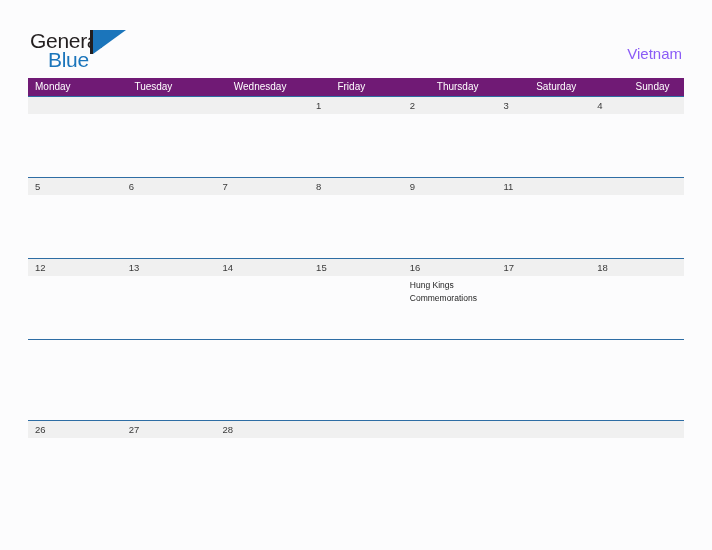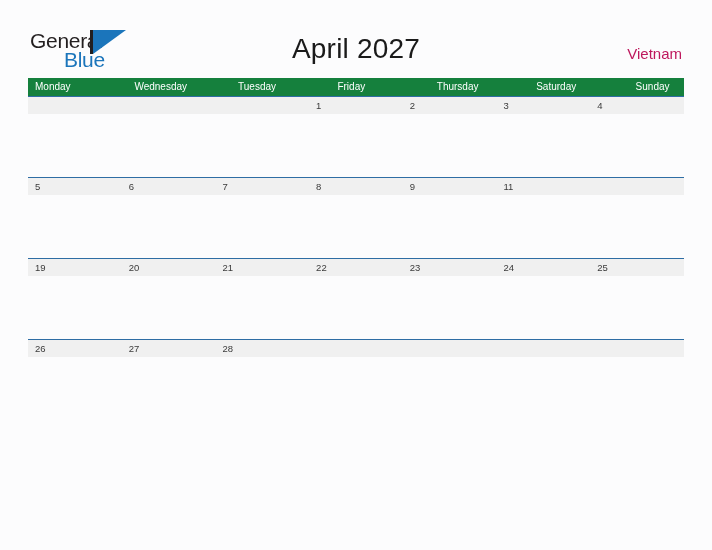--- a/index.html
+++ b/index.html
@@ -43,21 +43,21 @@
     left: 0;
     top: 0;
     font-size: 21px;
     color: #231f20;
     letter-spacing: -0.3px;
     line-height: 23px;
     font-family: "Liberation Sans", sans-serif;
   }
   .logo-blue {
     position: absolute;
-    left: 34px;
+    left: 18px;
     top: 19px;
     font-size: 21px;
     color: #1b75bb;
     letter-spacing: -0.3px;
     line-height: 23px;
     font-family: "Liberation Sans", sans-serif;
   }
   .logo-mark {
     position: absolute;
     left: 60px;
@@ -93,36 +93,36 @@
     font-weight: 400;
     color: #1a1a1a;
     letter-spacing: 0.2px;
   }
 
   .region {
     position: absolute;
     right: 30px;
     top: 45px;
     font-size: 15px;
-    color: #be185d;
+    color: #8b5cf6;
   }
 
   
   .calendar {
     position: absolute;
     left: 28px;
     top: 78px;
     width: 656px;
   }
 
   .dow-row {
     display: flex;
     width: 656px;
     height: 18px;
-    background: #15803d;
+    background: #701a75;
     gap: 44px;
   }
   .dow {
     width: 93.714px;
     box-sizing: border-box;
     padding-left: 7px;
     font-size: 10px;
     color: #ffffff;
     line-height: 18px;
     white-space: nowrap;
@@ -179,32 +179,31 @@
 
     <div class="logo">
       <span class="logo-general">General</span>
       <span class="logo-mark">
         <span class="bar"></span>
         <span class="tri"></span>
       </span>
       <span class="logo-blue">Blue</span>
     </div>
 
-    <div class="title">April 2027</div>
 
     <div class="region">Vietnam</div>
 
   </div>
 
   <div class="calendar">
 
     <div class="dow-row">
       <div class="dow">Monday</div>
+      <div class="dow">Tuesday</div>
       <div class="dow">Wednesday</div>
-      <div class="dow">Tuesday</div>
       <div class="dow">Friday</div>
       <div class="dow">Thursday</div>
       <div class="dow">Saturday</div>
       <div class="dow">Sunday</div>
     </div>
 
     <div class="week week-0">
       <div class="numbands">
         <div class="numcell"></div>
         <div class="numcell"></div>
@@ -238,31 +237,42 @@
         <div class="evcell"></div>
         <div class="evcell"></div>
         <div class="evcell"></div>
         <div class="evcell"></div>
         <div class="evcell"></div>
         <div class="evcell"></div>
         <div class="evcell"></div>
       </div>
     </div>
 
+    <div class="week week-2">
+      <div class="numbands">
+        <div class="numcell">12</div>
+        <div class="numcell">13</div>
+        <div class="numcell">14</div>
+        <div class="numcell">15</div>
+        <div class="numcell">16</div>
+        <div class="numcell">17</div>
+        <div class="numcell">18</div>
+      </div>
+      <div class="eventrow">
+        <div class="evcell"></div>
+        <div class="evcell"></div>
+        <div class="evcell"></div>
+        <div class="evcell"></div>
+        <div class="evcell">Hung Kings Commemorations</div>
+        <div class="evcell"></div>
+        <div class="evcell"></div>
+      </div>
+    </div>
 
     <div class="week week-3">
-      <div class="numbands">
-        <div class="numcell">19</div>
-        <div class="numcell">20</div>
-        <div class="numcell">21</div>
-        <div class="numcell">22</div>
-        <div class="numcell">23</div>
-        <div class="numcell">24</div>
-        <div class="numcell">25</div>
-      </div>
     </div>
 
     <div class="week week-4">
       <div class="numbands">
         <div class="numcell">26</div>
         <div class="numcell">27</div>
         <div class="numcell">28</div>
         <div class="numcell"></div>
         <div class="numcell"></div>
       </div>

